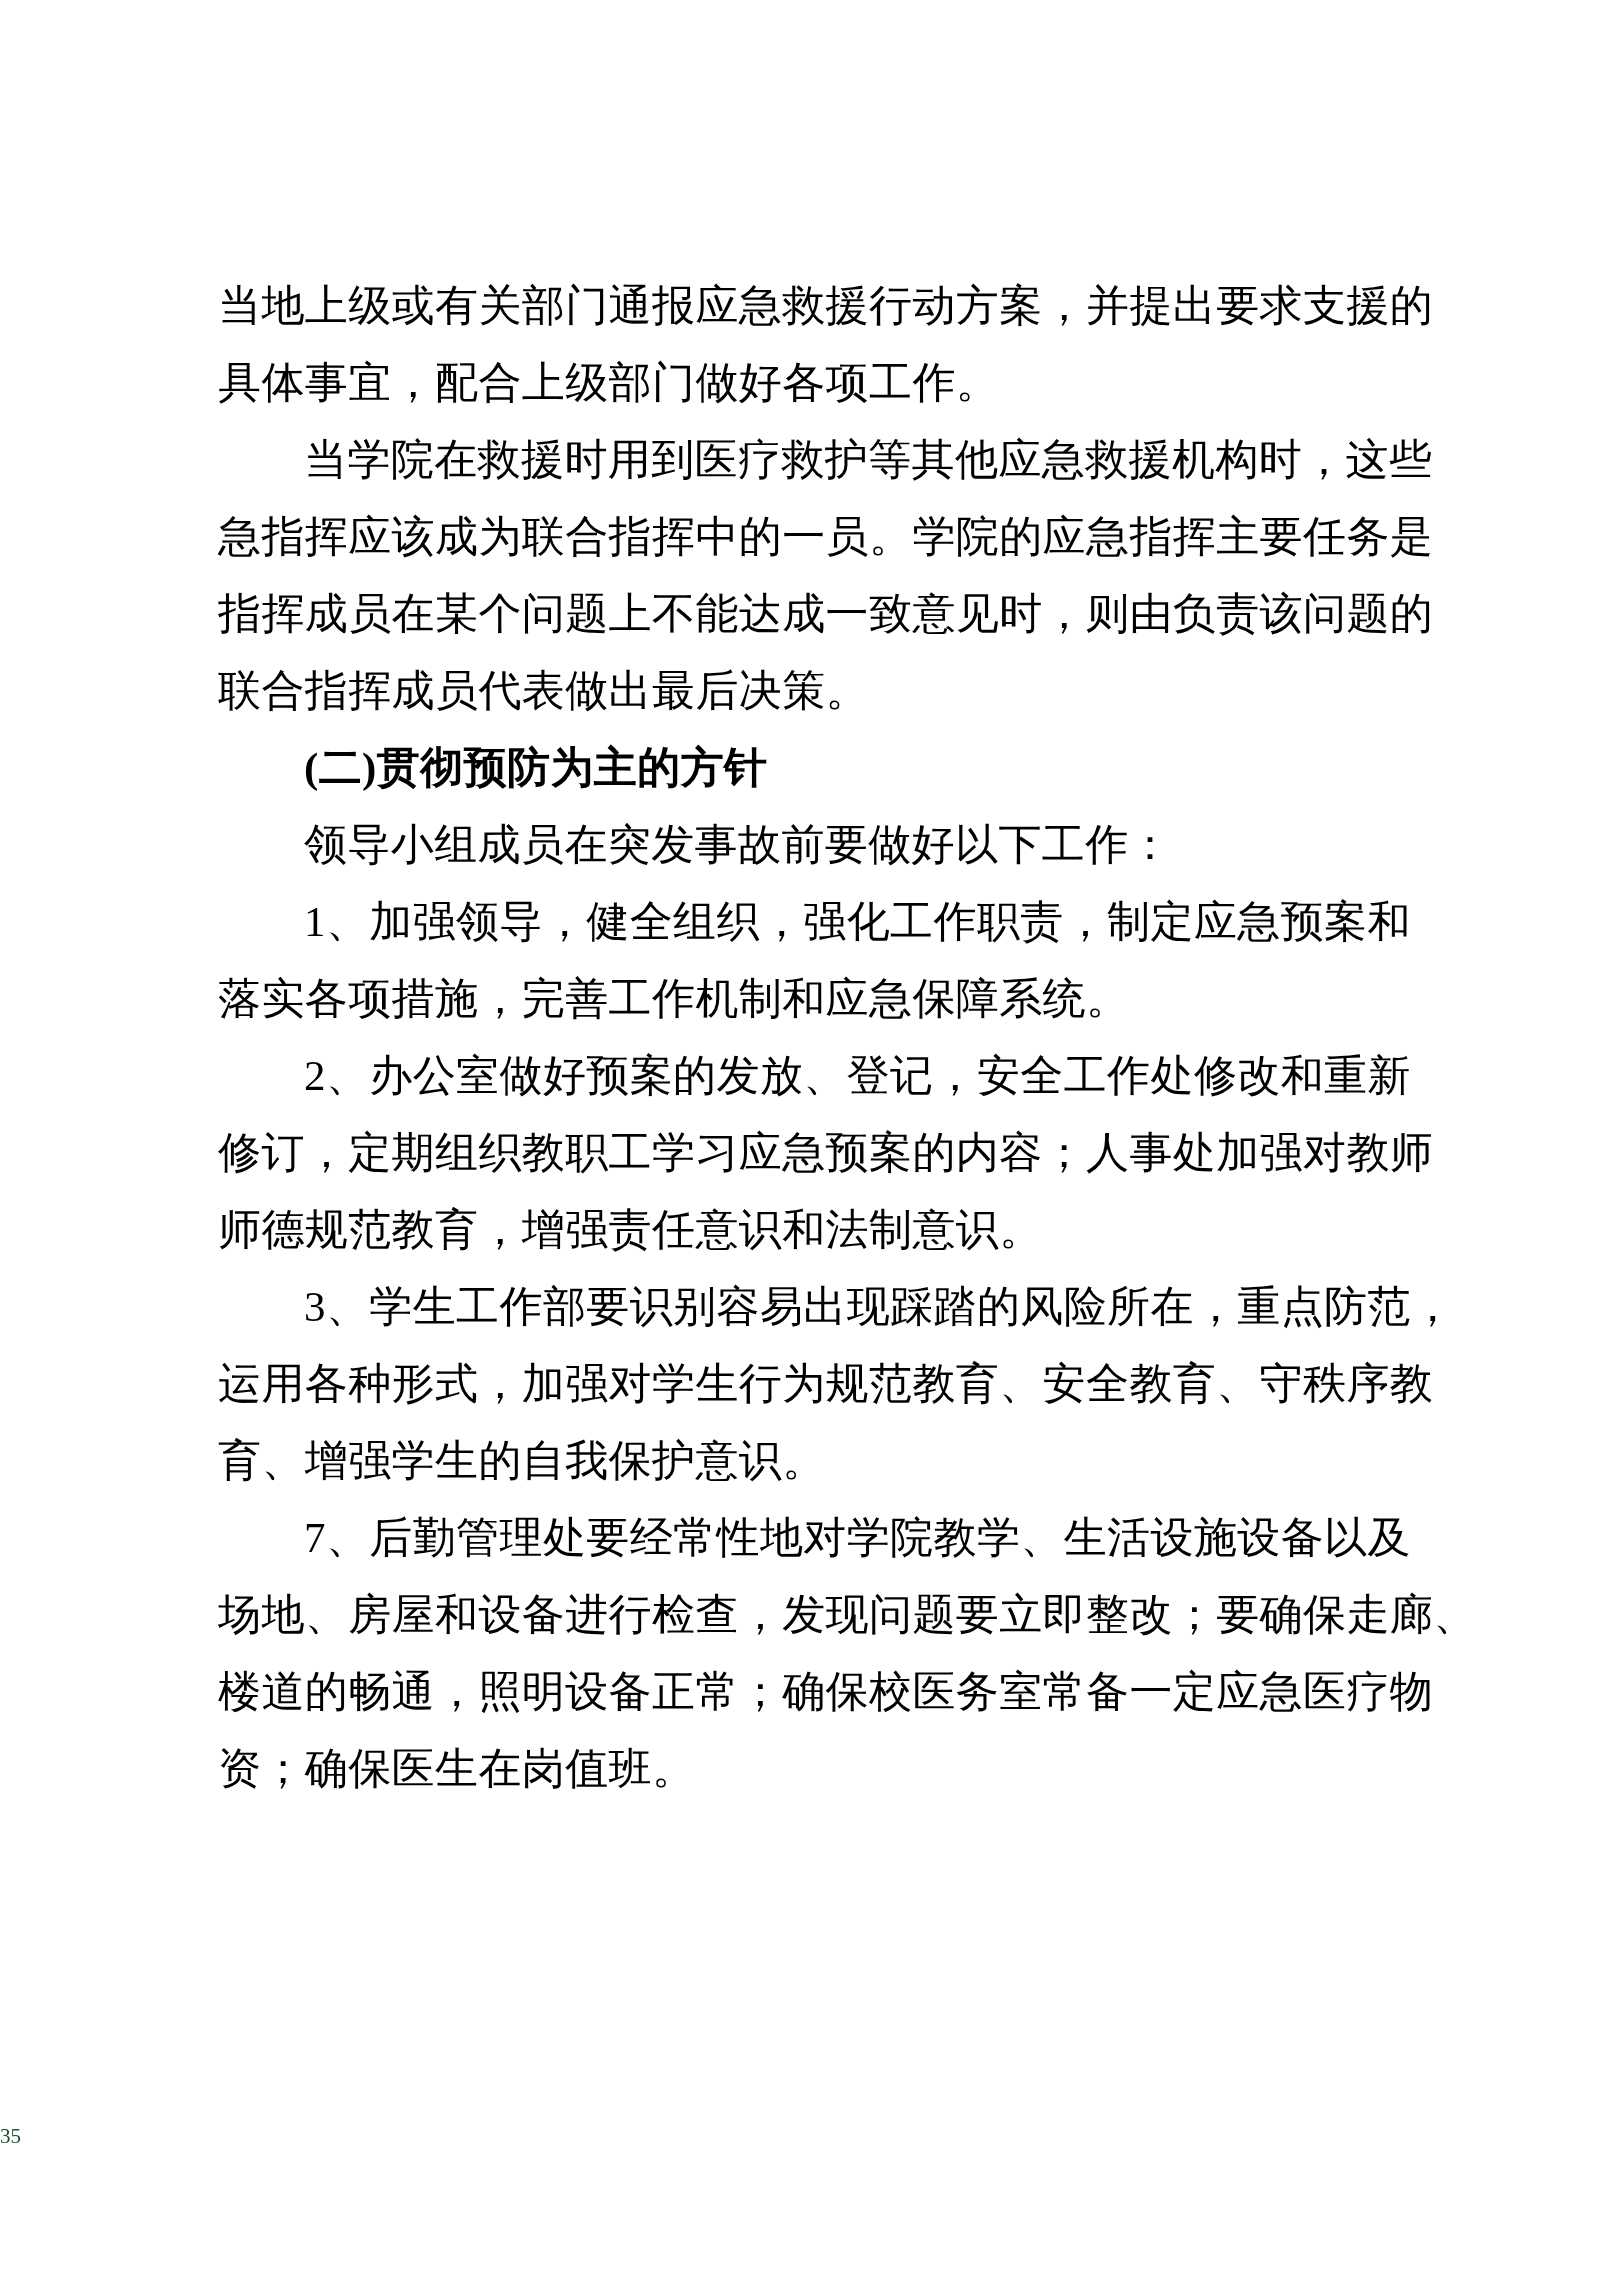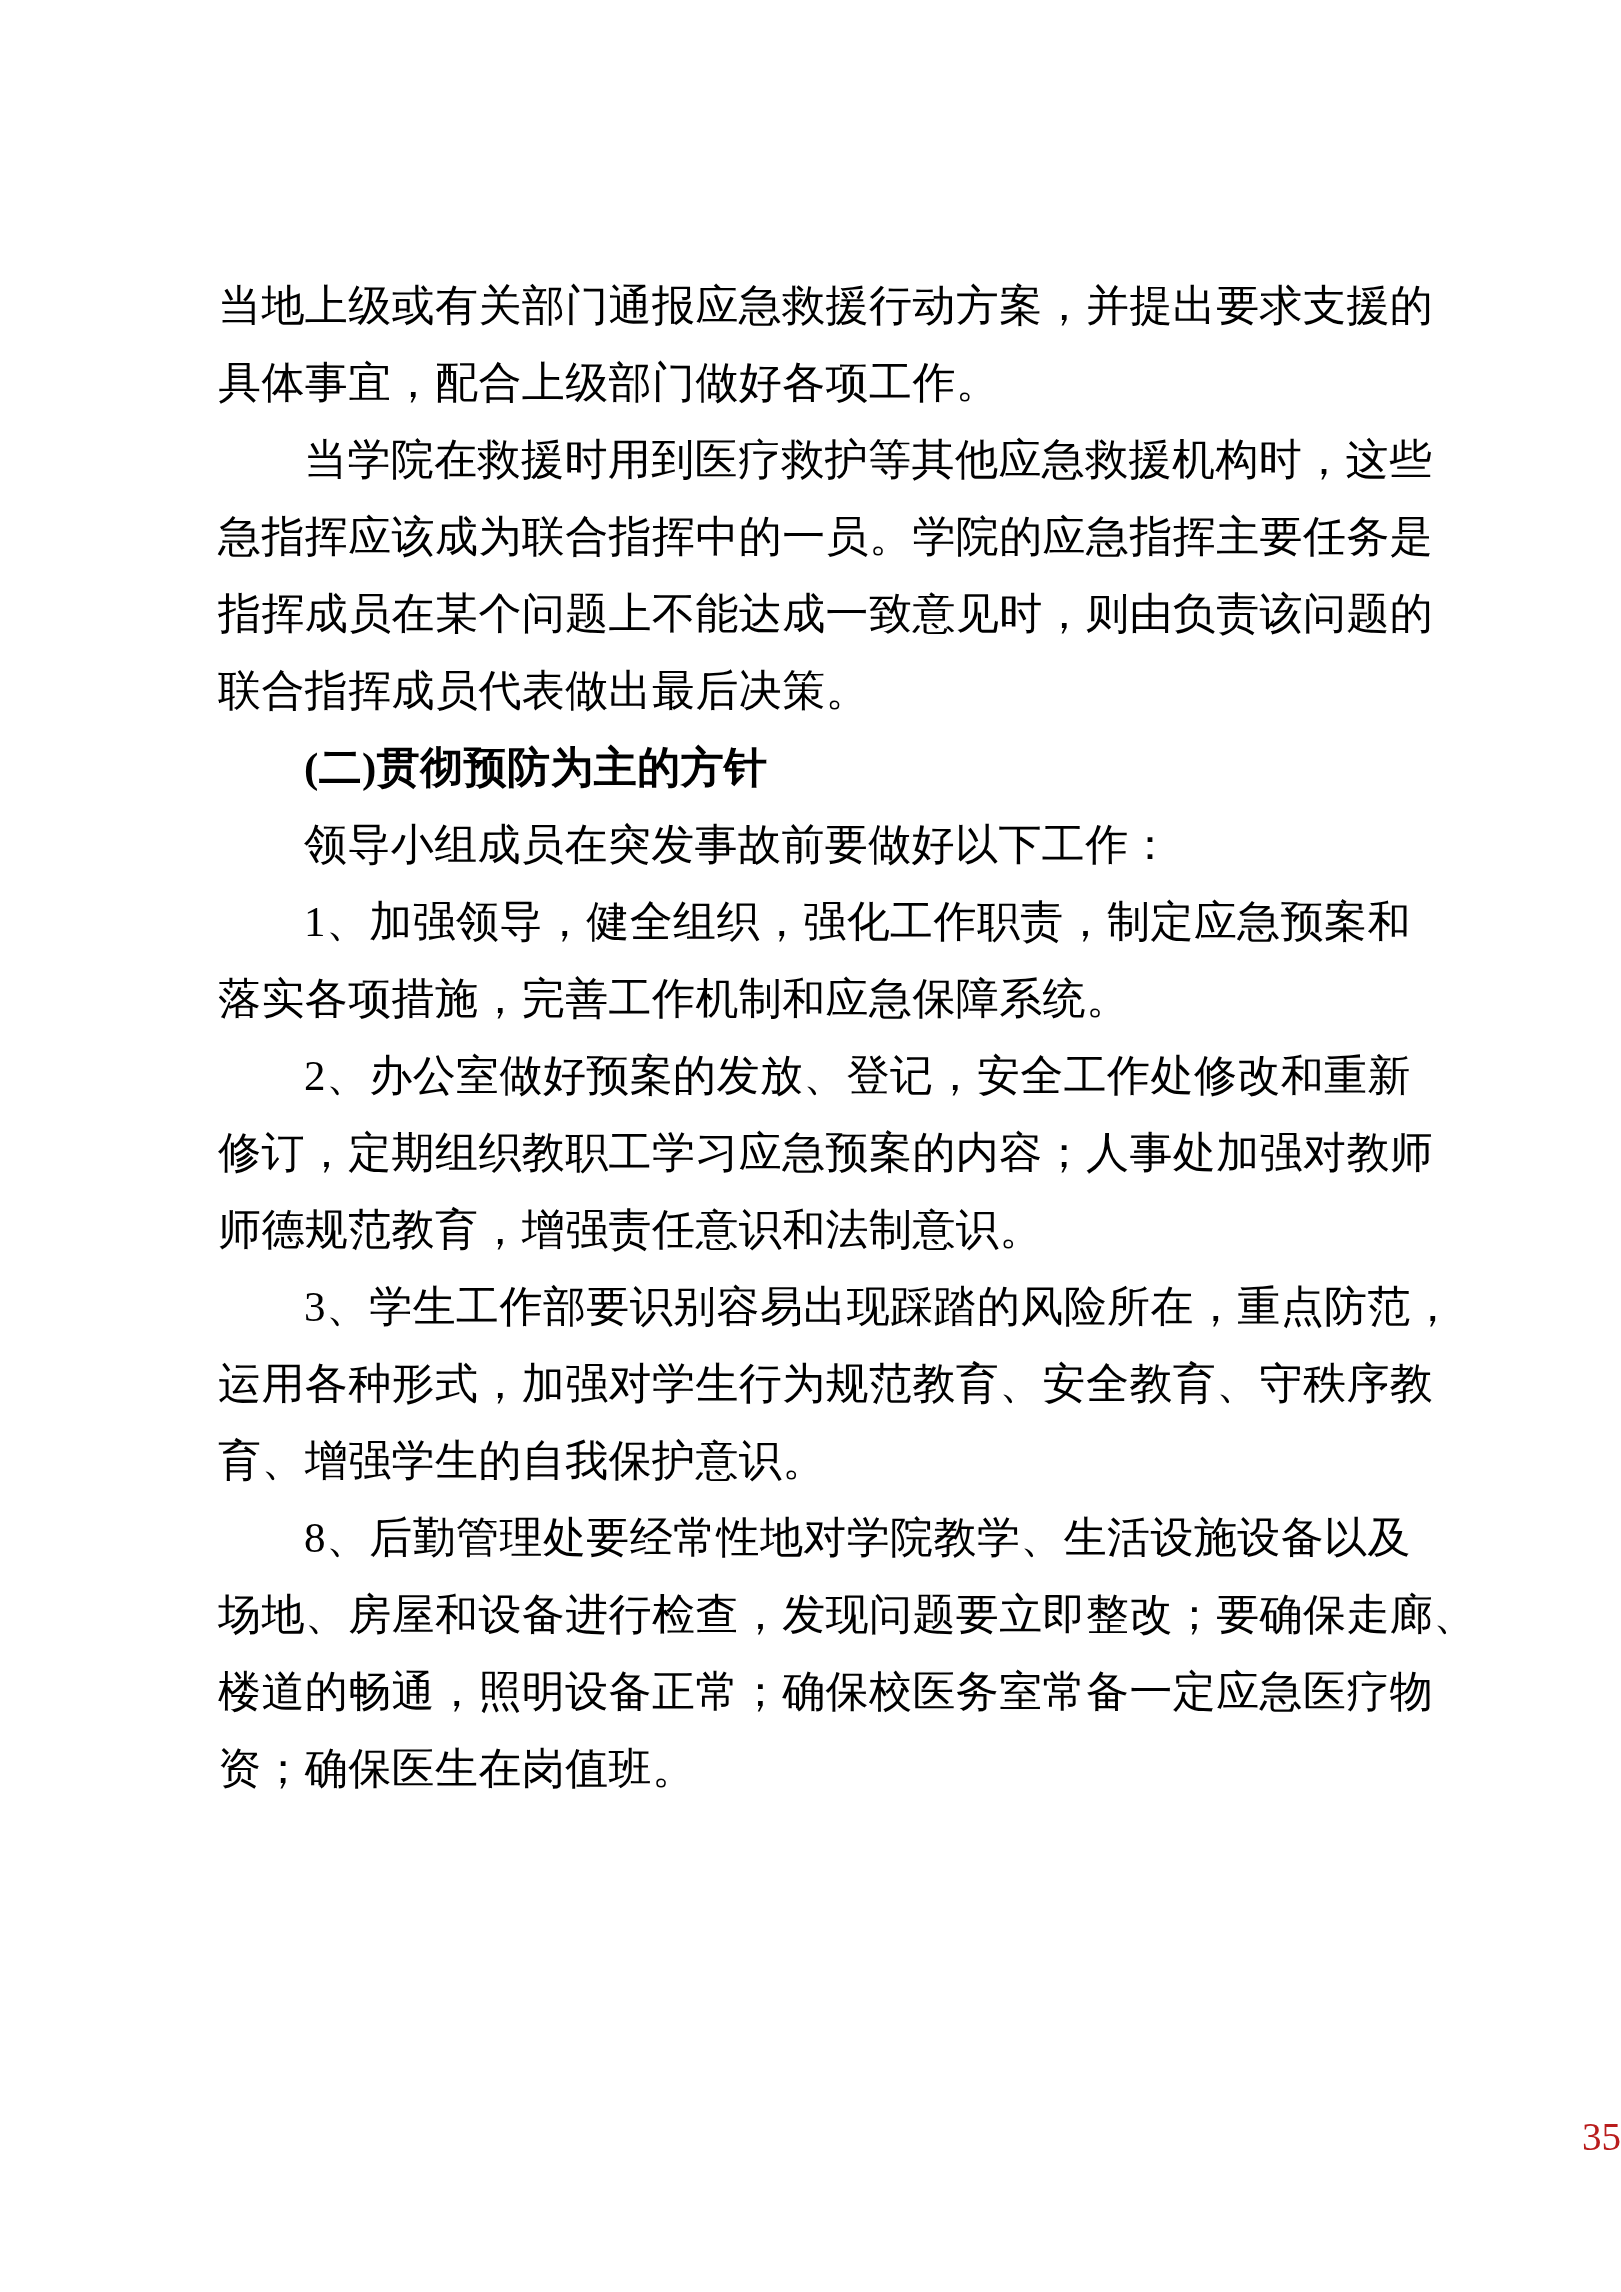--- a/index.html
+++ b/index.html
@@ -34,25 +34,25 @@
     text-indent: 86px;
   }
   .heading {
     font-weight: bold;
   }
   .page-number {
     position: absolute;
     top: 2119px;
     left: 0;
     width: 100%;
-    text-align: right;
-    font-size: 39px;
+    text-align: left;
+    font-size: 21px;
     line-height: 35px;
     font-family: "Liberation Serif", "DejaVu Serif", serif;
-    color: #b91c1c;
+    color: #14532d;
   }
 </style>
 </head>
 <body>
 
 <div class="page">
   <div class="text-block">
 
     <div class="line">当地上级或有关部门通报应急救援行动方案，并提出要求支援的</div>
     <div class="line">具体事宜，配合上级部门做好各项工作。</div>
@@ -70,21 +70,21 @@
     <div class="line">落实各项措施，完善工作机制和应急保障系统。</div>
 
     <div class="line indent">2、办公室做好预案的发放、登记，安全工作处修改和重新</div>
     <div class="line">修订，定期组织教职工学习应急预案的内容；人事处加强对教师</div>
     <div class="line">师德规范教育，增强责任意识和法制意识。</div>
 
     <div class="line indent">3、学生工作部要识别容易出现踩踏的风险所在，重点防范，</div>
     <div class="line">运用各种形式，加强对学生行为规范教育、安全教育、守秩序教</div>
     <div class="line">育、增强学生的自我保护意识。</div>
 
-    <div class="line indent">8、后勤管理处要经常性地对学院教学、生活设施设备以及</div>
+    <div class="line indent">7、后勤管理处要经常性地对学院教学、生活设施设备以及</div>
     <div class="line">场地、房屋和设备进行检查，发现问题要立即整改；要确保走廊、</div>
     <div class="line">楼道的畅通，照明设备正常；确保校医务室常备一定应急医疗物</div>
     <div class="line">资；确保医生在岗值班。</div>
 
   </div>
 
   <div class="page-number">35</div>
 </div>
 
 

